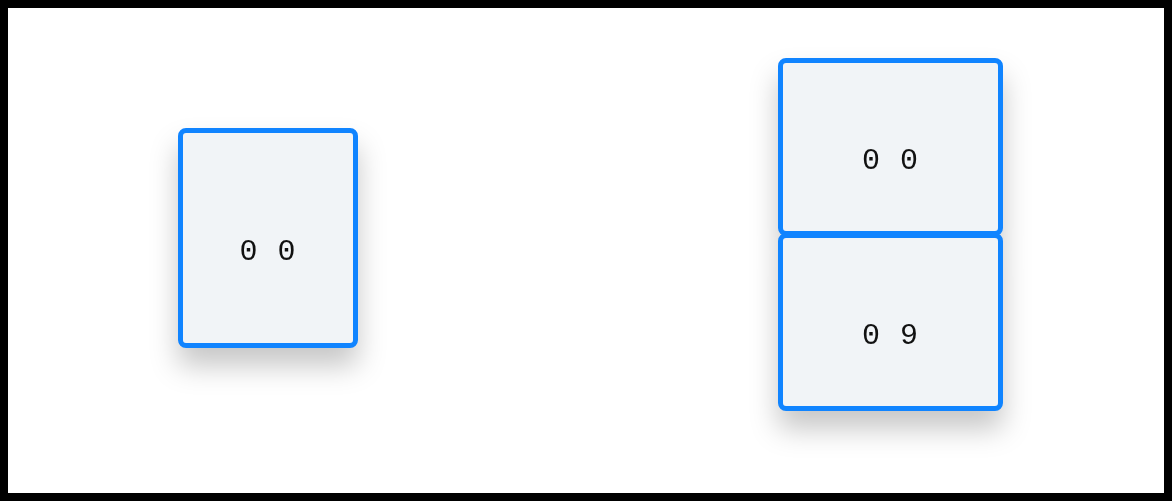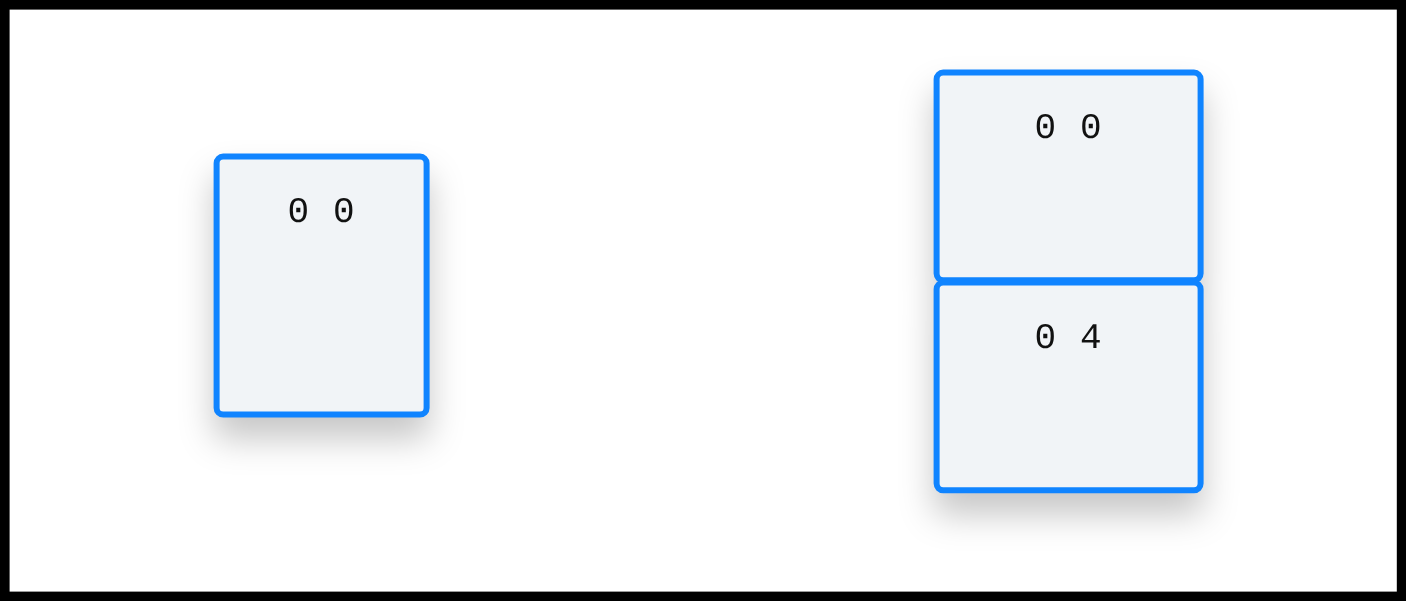--- a/index.html
+++ b/index.html
@@ -35,21 +35,21 @@
       left: 770px;
       top: 50px;
       flex-direction: column;
       filter: drop-shadow(0 18px 14px rgba(0,0,0,0.22));
     }
     .card {
       border: 5px solid #1084ff;
       border-radius: 8px;
       background: #f1f4f7;
       display: flex;
-      align-items: flex-start;
+      align-items: center;
       justify-content: center;
       padding-top: 28px;
     }
     .card-tall {
       width: 180px;
       height: 220px;
     }
     .card-wide {
       width: 225px;
       height: 178px;
@@ -77,17 +77,17 @@
     <div class="card card-tall">
       <span class="card-label">0 0</span>
     </div>
   </div>
 
   <div class="group group-vertical">
     <div class="card card-wide">
       <span class="card-label">0 0</span>
     </div>
     <div class="card card-wide">
-      <span class="card-label">0 4</span>
+      <span class="card-label">0 9</span>
     </div>
   </div>
 
 </div>
 
 </body></html>

